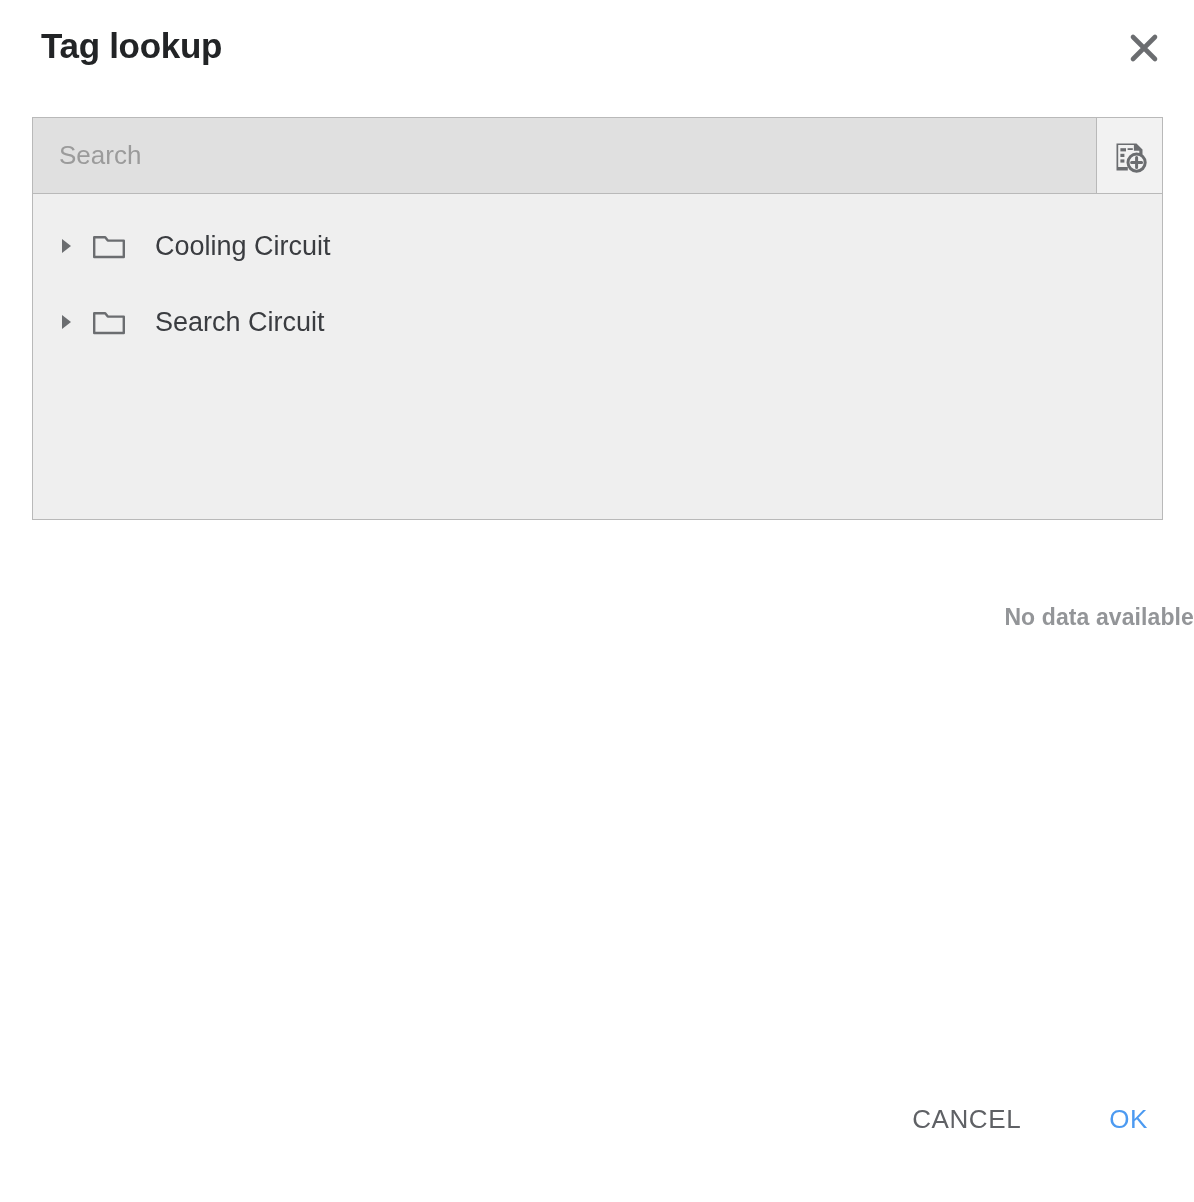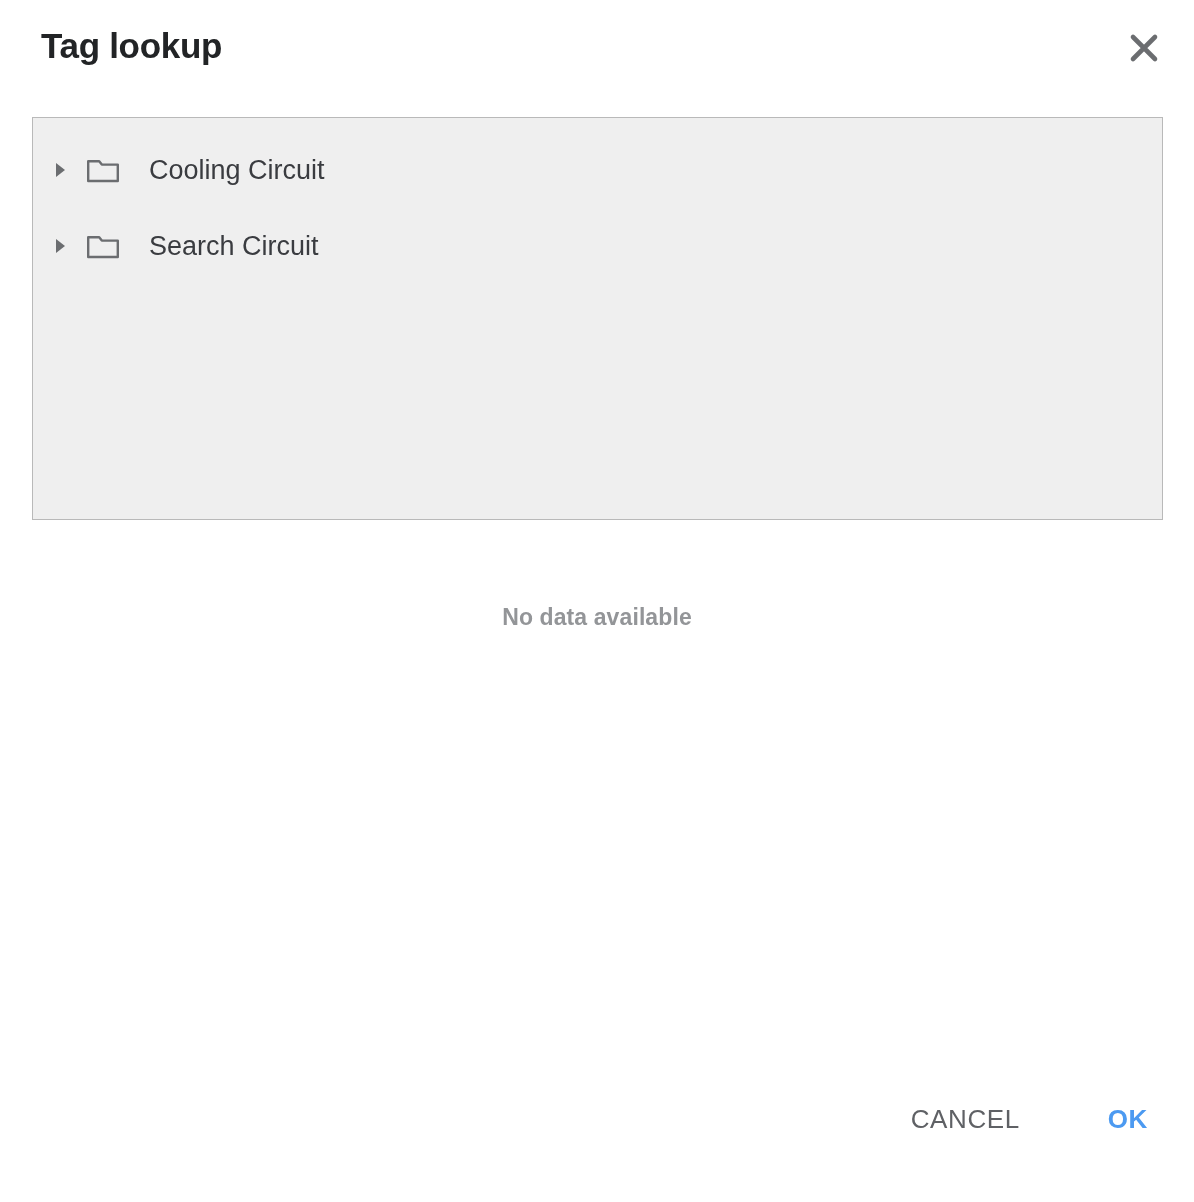--- a/index.html
+++ b/index.html
@@ -109,21 +109,21 @@
   .tree {
     position: relative;
     background: #efefef;
     padding-top: 14px;
   }
   .tree-item {
     position: relative;
     height: 76px;
     display: flex;
     align-items: center;
-    padding-left: 12px;
+    padding-left: 18px;
     cursor: pointer;
     user-select: none;
   }
   .tree-toggle {
     flex: 0 0 auto;
     width: 30px;
     height: 30px;
     display: flex;
     align-items: center;
     justify-content: center;
@@ -153,21 +153,21 @@
     line-height: 32px;
     white-space: nowrap;
   }
 
   
   .empty-message {
     position: absolute;
     left: 0;
     top: 604px;
     width: 1194px;
-    text-align: center;
+    text-align: right;
     font-size: 23px;
     font-weight: bold;
     color: #939598;
     letter-spacing: 0.1px;
   }
 
   
   .dialog-footer {
     position: absolute;
     left: 6px;
@@ -183,40 +183,56 @@
     background: transparent;
     border: none;
     font-family: "Liberation Sans", sans-serif;
     font-size: 26px;
     font-weight: normal;
     letter-spacing: 0.6px;
     cursor: pointer;
     padding: 12px 18px;
   }
   .btn-cancel { color: #5f6165; margin-right: 52px; }
-  .btn-ok { color: #4c9af1; font-weight: bold; }
+  .btn-ok { color: #4c9af1; }
 </style>
 </head>
 <body>
 
 <div class="dialog">
 
   <div class="dialog-header">
     <div class="dialog-title">Tag lookup</div>
     <button class="close-button">
       <span>
         <svg width="34" height="34" viewBox="0 0 34 34" aria-hidden="true">
           <path d="M6 6 L28 28 M28 6 L6 28" stroke="#6b6d70" stroke-width="4.6" stroke-linecap="round"></path>
         </svg>
       </span>
     </button>
   </div>
 
   <div class="panel">
 
+    <div class="search-row">
+      <input class="search-input" type="text" placeholder="Search" style="">
+      <button class="icon-button">
+        <span>
+          <svg width="40" height="40" viewBox="0 0 40 40" aria-hidden="true">
+            <path d="M6.5 7.5 h20 l6 6 v6.5 h-3.2 v-5.2 h-5.4 V8.9 H8.2 v22.2 h9.6 v3.4 H6.5 z" fill="#6b6d70"></path>
+            <rect x="10.4" y="12.2" width="5.6" height="3.2" fill="#6b6d70"></rect>
+            <rect x="10.4" y="17.8" width="4.0" height="3.2" fill="#6b6d70"></rect>
+            <rect x="10.4" y="23.4" width="4.0" height="3.2" fill="#6b6d70"></rect>
+            <rect x="17.6" y="12.2" width="5.2" height="1.8" fill="#6b6d70"></rect>
+            <circle cx="26.6" cy="26.6" r="8.6" fill="none" stroke="#6b6d70" stroke-width="3"></circle>
+            <path d="M26.6 21.6 v10 M21.6 26.6 h10" stroke="#6b6d70" stroke-width="3" stroke-linecap="round"></path>
+          </svg>
+        </span>
+      </button>
+    </div>
 
     <div class="tree">
 
       <div class="tree-item">
         <span class="tree-toggle">
           <span class="caret"></span>
         </span>
         <span class="folder-icon">
           <svg width="34" height="28" viewBox="0 0 34 28" aria-hidden="true">
             <path d="M2.2 5.2 h11 l2.6 3.4 h16 v16.4 h-29.6 z" fill="none" stroke="#6b6d70" stroke-width="2.4" stroke-linejoin="round"></path>

